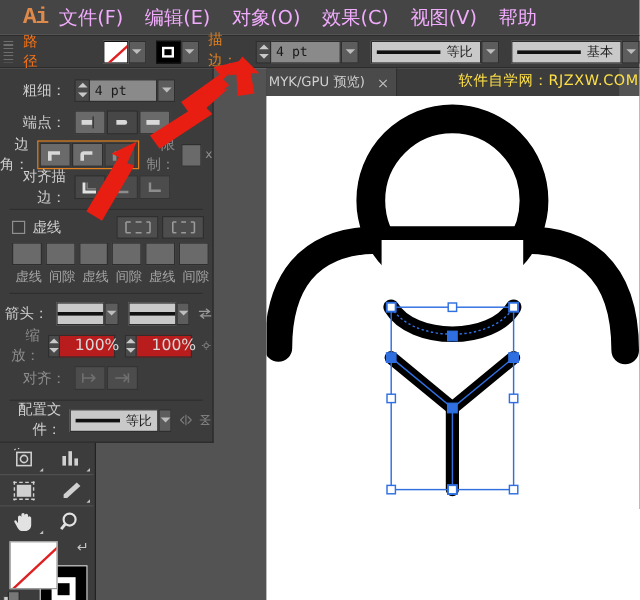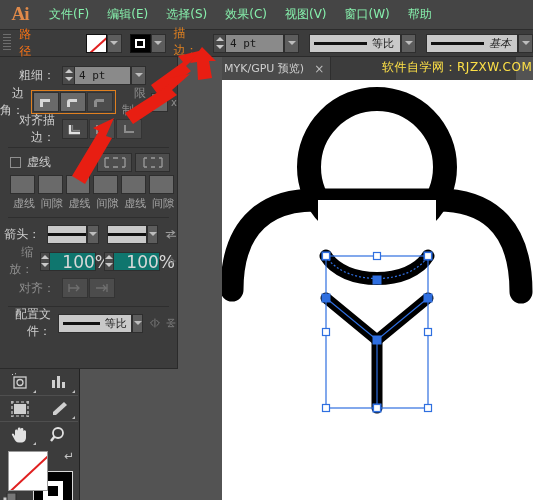--- a/index.html
+++ b/index.html
@@ -13,29 +13,29 @@
   }
   #app { position:absolute; inset:0; width:533px; height:500px; }
 
   
   .menubar {
     position:absolute; left:0; top:0; width:533px; height:29px;
     background:#454545;
     display:flex; align-items:center;
   }
   .ai-logo {
-    width:40px; text-align:center;
+    width:40px; text-align:right;
     color:#e08a4a; font-size:19px; font-weight:bold;
-    font-family:Liberation Serif, serif;
+    font-family:Liberation Mono, monospace;
     letter-spacing:-1px;
     padding-bottom:2px;
   }
   .menu-item {
     padding:0 9px; height:29px; line-height:29px;
-    color:#86efac; font-size:12px; white-space:nowrap;
+    color:#f0abfc; font-size:16px; white-space:nowrap;
     cursor:default;
   }
 
   
   .controlbar {
     position:absolute; left:0; top:29px; width:533px; height:28px;
     background:#3c3c3c;
     border-top:1px solid #2c2c2c; border-bottom:1px solid #2a2a2a;
     display:flex; align-items:center;
   }
@@ -133,22 +133,22 @@
   .limitbox { width:46px; height:19px; background:#6a6a6a; border:1px solid #2e2e2e; }
   .divider { height:1px; background:#2e2e2e; margin:6px 8px 4px 8px; }
   .chk { width:11px;height:11px;background:#3a3a3a;border:1px solid #8f8f8f; margin:0 6px 0 10px;}
   .dashcell { width:31px;height:19px;background:#6a6a6a;border:1px solid #2e2e2e;margin-right:3px; }
   .dashname { width:34px; text-align:center; font-size:11px; color:#a5a5a5; }
   .capsbtn { width:35px;height:19px;background:#4d4d4d;border:1px solid #2e2e2e;margin-left:3px;
              display:flex;align-items:center;justify-content:center;}
   .arrowsel { width:52px;height:19px;background:#c9c9c9;border:1px solid #2e2e2e;
               display:flex;align-items:center;justify-content:center;}
   .arrowsel .ln { width:38px;height:3px;background:#111; }
-  .smallfield { width:46px;height:19px;background:#0f766e;border:1px solid #2e2e2e;border-left:none;
-                color:#d8d8d8;font-size:17px;line-height:18px;padding-left:12px;}
+  .smallfield { width:46px;height:19px;background:#b91c1c;border:1px solid #2e2e2e;border-left:none;
+                color:#d8d8d8;font-size:13px;line-height:18px;padding-left:12px;}
   .profsel {
     width:96px;height:19px;background:#c9c9c9;border:1px solid #2e2e2e;
     display:flex;align-items:center;padding:0 4px;color:#1c1c1c;font-size:11px;
   }
   .profsel .ln { flex:1;height:3px;background:#111;margin-right:5px; }
 
   
   .toolbar {
     position:absolute; left:0; top:369px; width:80px; height:131px;
     background:#3c3c3c; border-right:1px solid #222;
@@ -185,24 +185,23 @@
 </style>
 </head>
 <body>
 
 <div id="app">
 
   <div class="menubar">
     <div class="ai-logo">Ai</div>
     <div class="menu-item">文件(F)</div>
     <div class="menu-item">编辑(E)</div>
-    <div class="menu-item">选择(S)</div>
+    <div class="menu-item">对象(O)</div>
     <div class="menu-item">效果(C)</div>
     <div class="menu-item">视图(V)</div>
-    <div class="menu-item">窗口(W)</div>
     <div class="menu-item">帮助</div>
   </div>
 
   <div class="controlbar">
     <div class="grip"></div>
     <div class="cb-label">路径</div>
 
     <div style="display:flex;align-items:center;margin-left:44px;">
       <div class="swatch-none"></div>
       <div class="dd-arrow"></div>
@@ -226,21 +225,21 @@
     </div>
 
     <div style="display:flex;align-items:center;margin-left:10px;">
       <div class="profile-box" style="width:92px">
         <span class="line"></span>
         <span>等比</span>
       </div>
       <div class="dd-arrow"></div>
     </div>
 
-    <div style="display:flex;align-items:flex-start;margin-left:10px;font-style:italic;">
+    <div style="display:flex;align-items:flex-start;margin-left:10px;">
       <div class="profile-box" style="width:92px">
         <span class="line"></span>
         <span>基本</span>
       </div>
       <div class="dd-arrow"></div>
     </div>
   </div>
 
   <div class="docarea">
 
@@ -300,20 +299,41 @@
     <div class="row" style="margin-top:6px;">
       <div class="rlabel">粗细：</div>
       <div class="spinner">
         <i class="spin-up"></i>
         <i class="spin-dn"></i>
       </div>
       <div class="numfield" style="width:56px;background:#8a8a8a;">4 pt</div>
       <div class="dd-arrow"></div>
     </div>
 
+    <div class="row">
+      <div class="rlabel">端点：</div>
+      <div class="btngroup">
+        <div class="iconbtn">
+          <svg class="ic" width="18" height="12" viewBox="0 0 18 12">
+            <rect x="2" y="4" width="9" height="4" fill="#d8d8d8"></rect>
+              <rect x="11" y="1" width="1.3" height="10" fill="#3a3a3a"></rect>
+          </svg>
+        </div>
+        <div class="iconbtn active">
+          <svg class="ic" width="18" height="12" viewBox="0 0 18 12">
+            <path d="M4 4 h7 a2 2 0 0 1 0 4 h-7 z" fill="#d8d8d8"></path>
+          </svg>
+        </div>
+        <div class="iconbtn">
+          <svg class="ic" width="18" height="12" viewBox="0 0 18 12">
+            <rect x="2" y="4" width="11" height="4" fill="#d8d8d8"></rect>
+          </svg>
+        </div>
+      </div>
+    </div>
 
     <div class="row">
       <div class="rlabel">边角：</div>
       <div class="hlbox">
         <div class="iconbtn">
           <svg class="ic" width="18" height="13" viewBox="0 0 18 13">
             <path d="M3 11 V3 h10 v3 H6 v5 z" fill="#d8d8d8"></path>
           </svg>
         </div>
         <div class="iconbtn">

